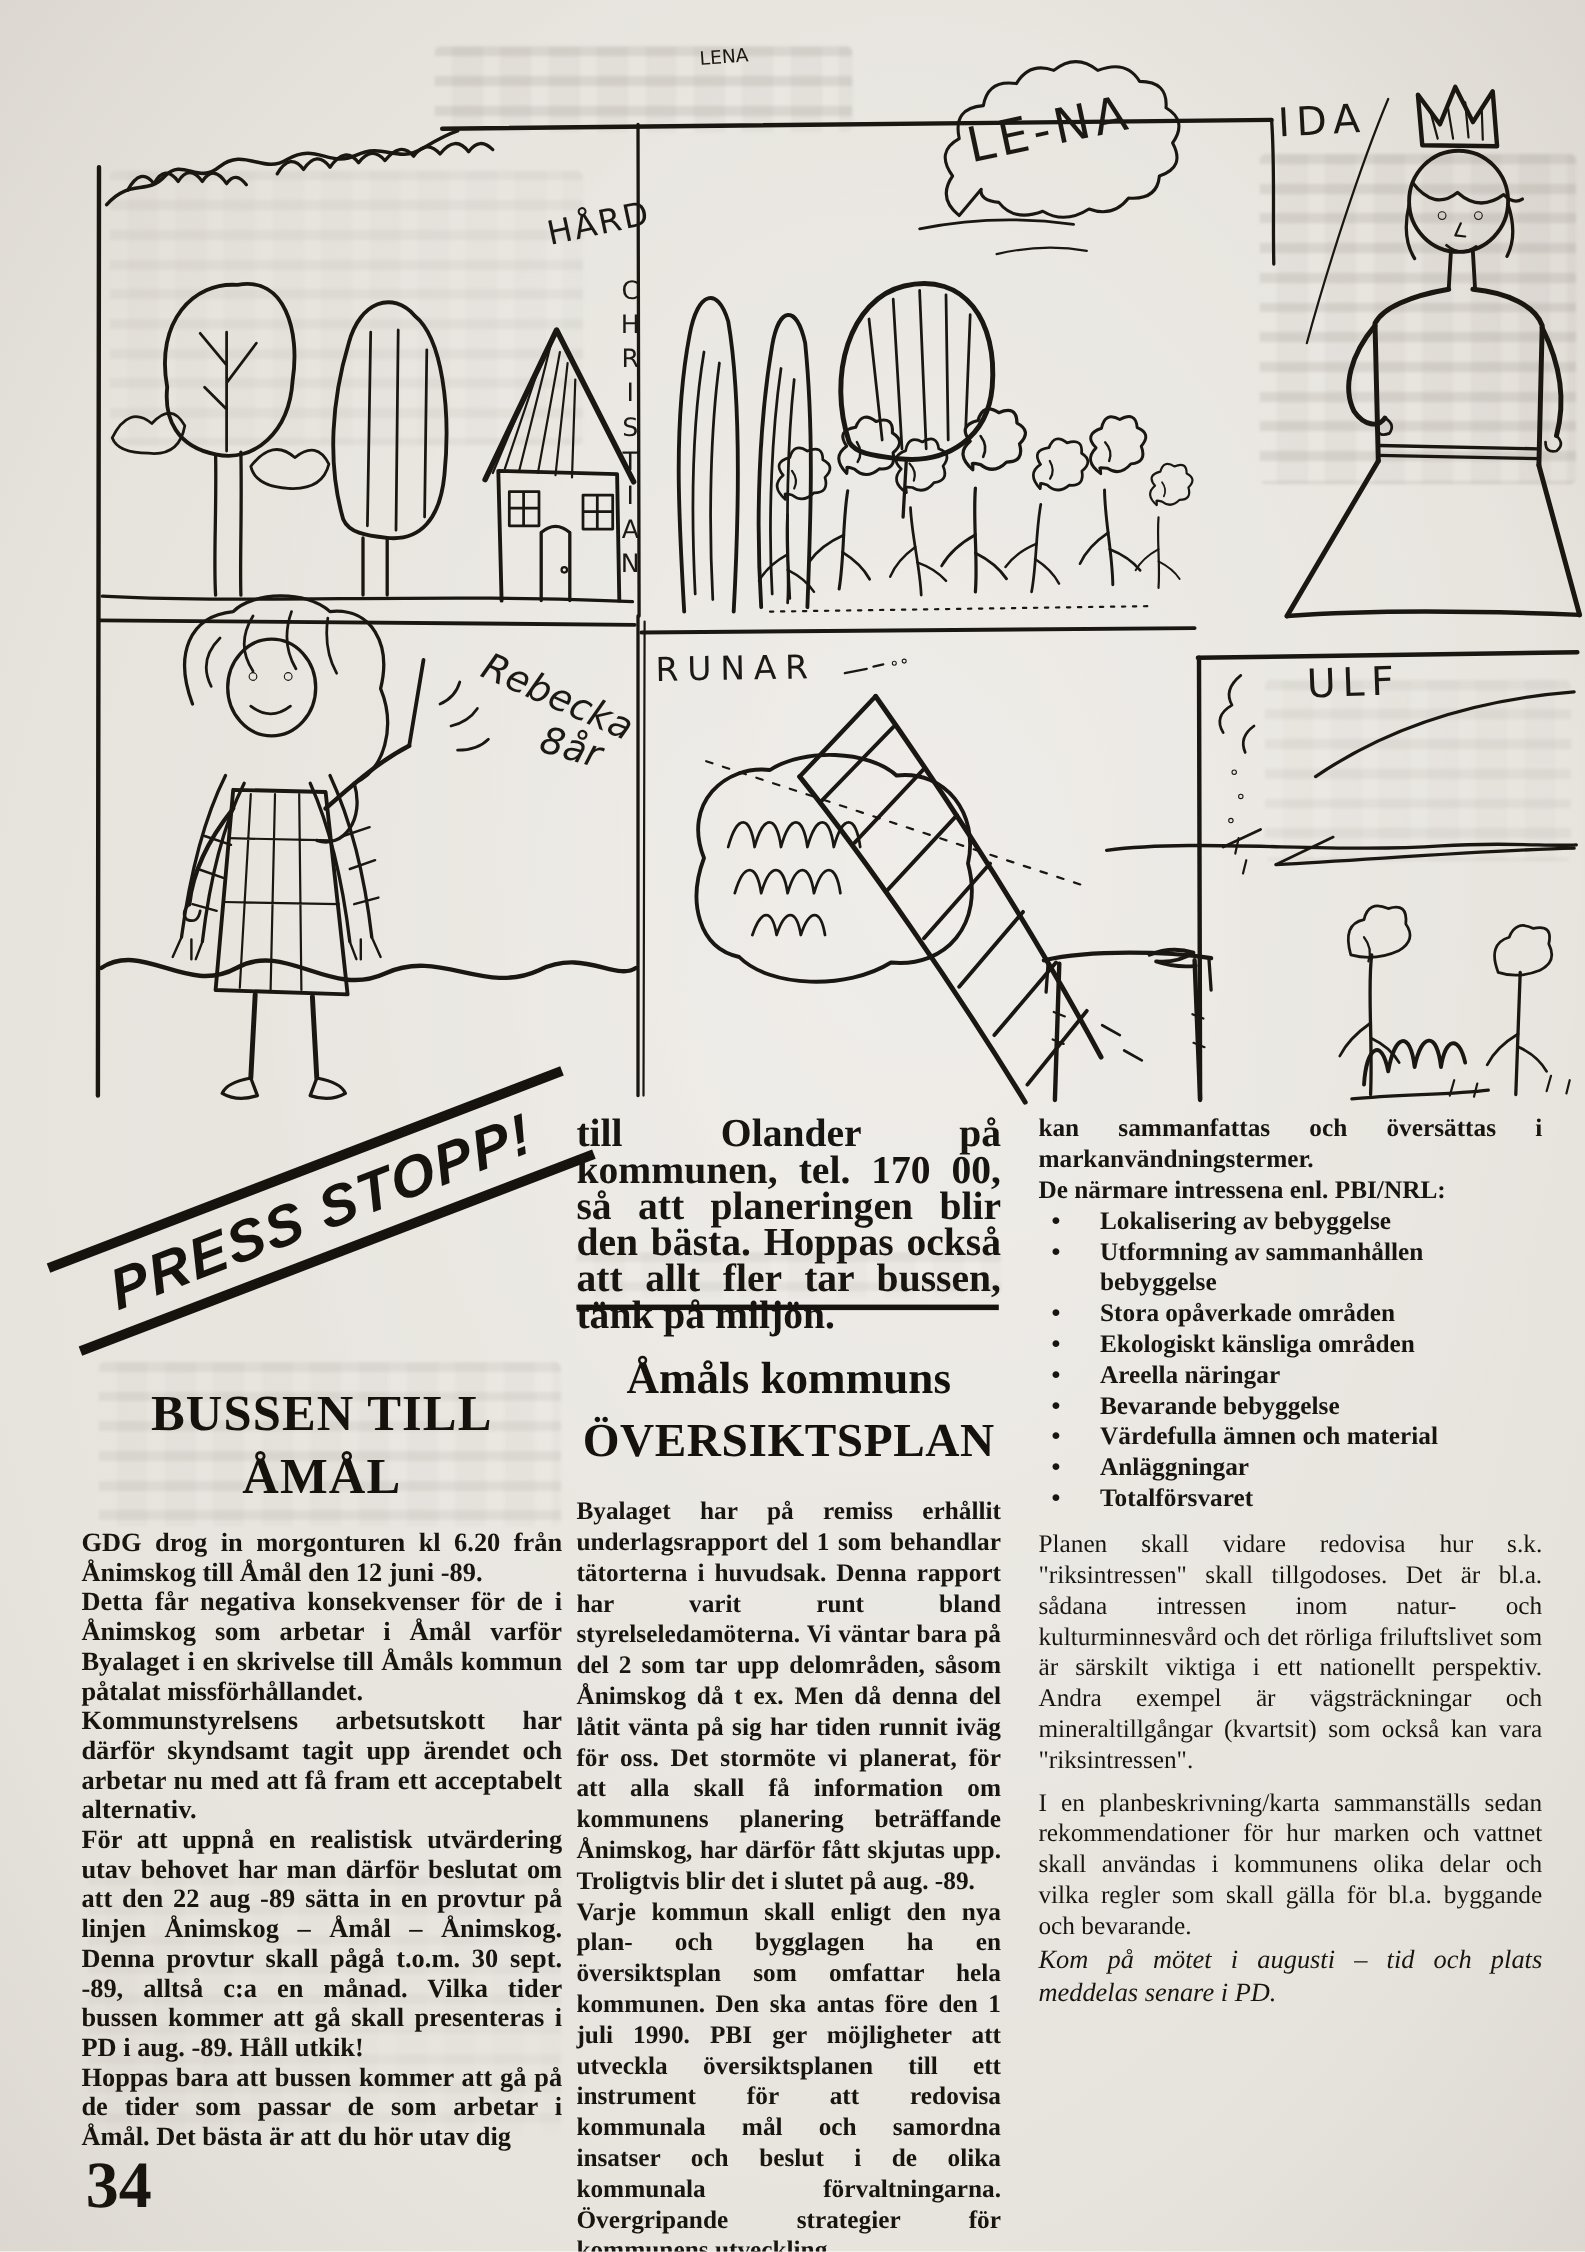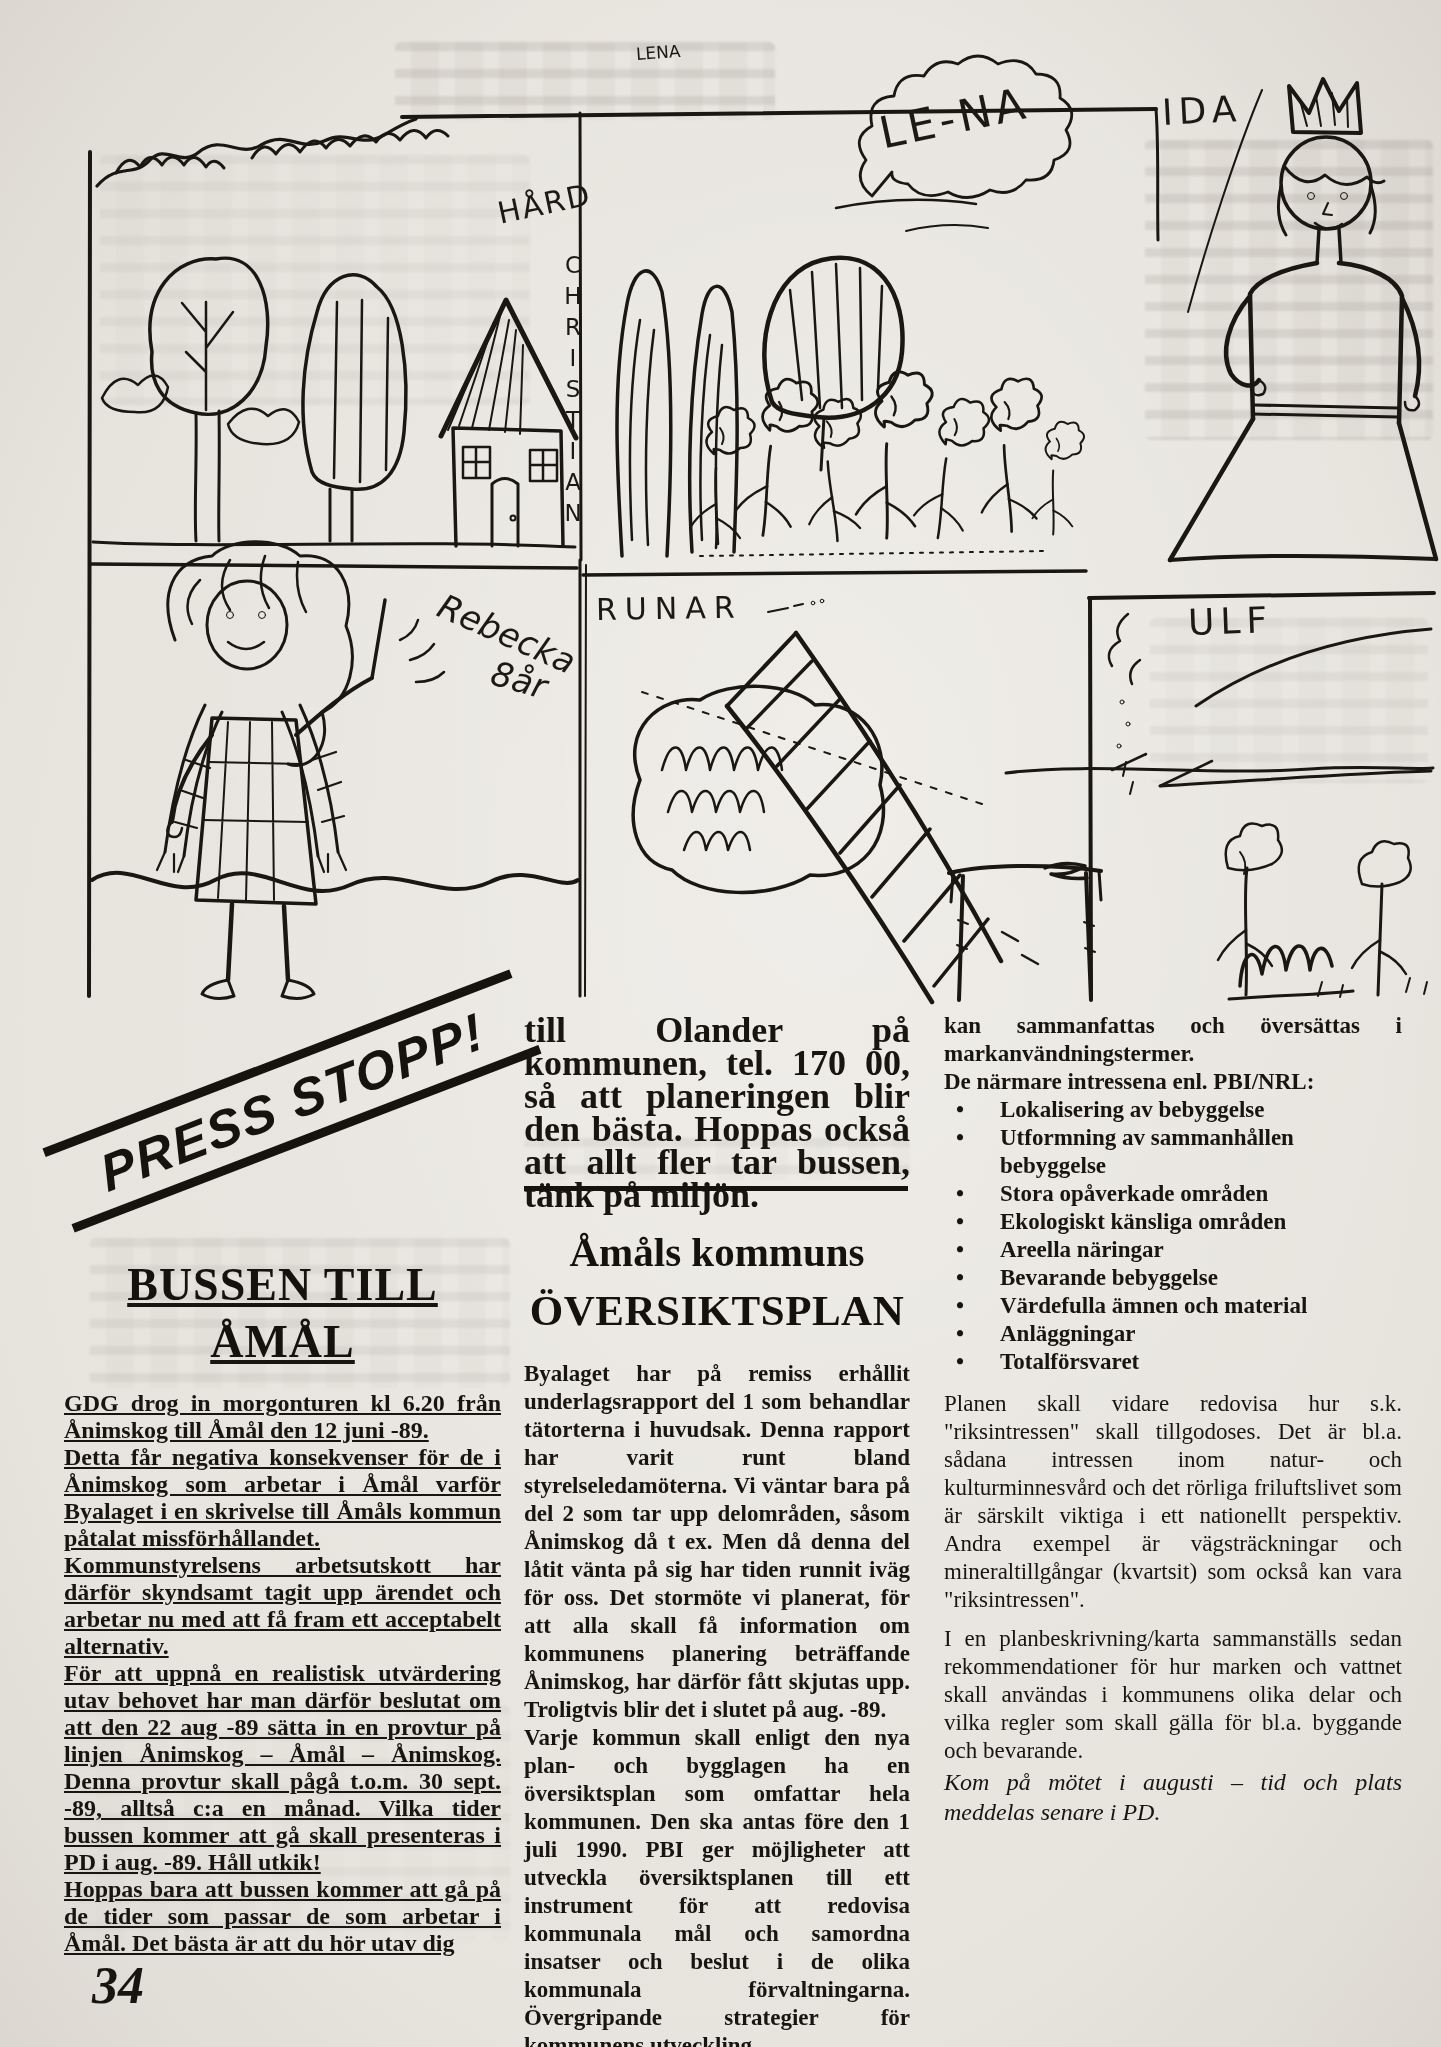--- a/index.html
+++ b/index.html
@@ -35,21 +35,21 @@
     transform:rotate(-21deg); transform-origin:50% 50%;
   }
   .banner-rule{height:9px; background:#16120e;}
   .banner-text{
     font-family:"Liberation Sans", sans-serif; font-weight:900; font-style:italic;
     font-size:52px; line-height:58px; letter-spacing:2px; text-align:center;
     color:#16120e; transform:skewX(-4deg); white-space:nowrap; padding:8px 0 6px;
   }
   
   .bt{margin:0; font-weight:700; font-size:24px; line-height:27px; text-align:justify; color:#181410;}
-  .col-left{position:absolute; left:64px; top:1256px; width:437px;text-decoration:underline;}
+  .col-left{position:absolute; left:74px; top:1256px; width:437px;}
   .col-left .heading{
     font-weight:700; font-size:46px; line-height:57px; text-align:center;
     letter-spacing:1px; margin:0 0 20px; color:#15110d;
   }
   .mid-intro{
     position:absolute; left:524px; top:1014px; width:386px;
     font-weight:700; font-size:36px; line-height:33px; text-align:justify; margin:0;
   }
   .mid-rule{position:absolute; left:524px; top:1186px; width:384px; height:5px; background:#16120e;}
   .mid-heading{position:absolute; left:524px; top:1224px; width:386px; text-align:center; color:#15110d;}
@@ -59,21 +59,21 @@
   .mid-body p{margin:0; font-weight:700; font-size:23px; line-height:28px; text-align:justify;}
   .col-right{position:absolute; left:944px; top:1012px; width:458px;}
   .col-right .r-bold{margin:0; font-weight:700; font-size:23px; line-height:28px; text-align:justify;}
   .col-right ul{margin:0; padding:0; list-style:none;}
   .col-right li{position:relative; padding-left:56px; font-weight:700; font-size:23px; line-height:28px;}
   .col-right li::before{content:"\2022"; position:absolute; left:12px;}
   .col-right .r-reg{margin:14px 0 0; font-weight:400; font-size:23px; line-height:28px; text-align:justify;}
   .col-right .r-reg + .r-reg{margin-top:11px;}
   .col-right .r-it{margin:2px 0 0; font-weight:400; font-style:italic; font-size:24px; line-height:30px; text-align:justify;}
   .col-right .r-it + .r-it{margin-top:0;}
-  .page-number{position:absolute; left:92px; top:1962px; font-weight:700; font-size:52px; line-height:48px;font-style:italic;}
+  .page-number{position:absolute; left:78px; top:1962px; font-weight:700; font-size:60px; line-height:48px;}
 </style>
 </head>
 <body>
 
 <div class="page">
 
   <div class="ghost" style="left:395px;top:42px;width:380px;height:78px;"></div>
   <div class="ghost" style="left:100px;top:155px;width:430px;height:250px;opacity:.5;"></div>
   <div class="ghost" style="left:1145px;top:140px;width:288px;height:300px;"></div>
   <div class="ghost" style="left:1150px;top:618px;width:278px;height:165px;opacity:.6;"></div>

